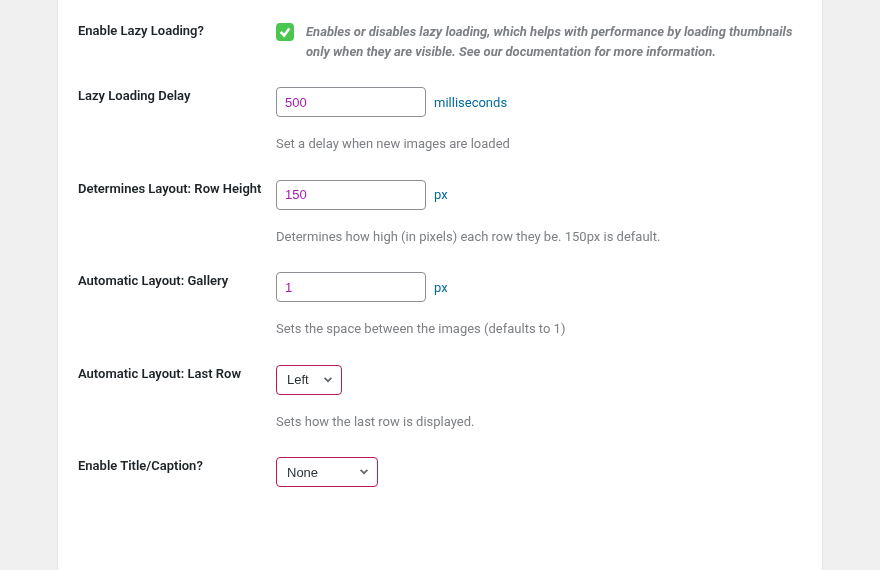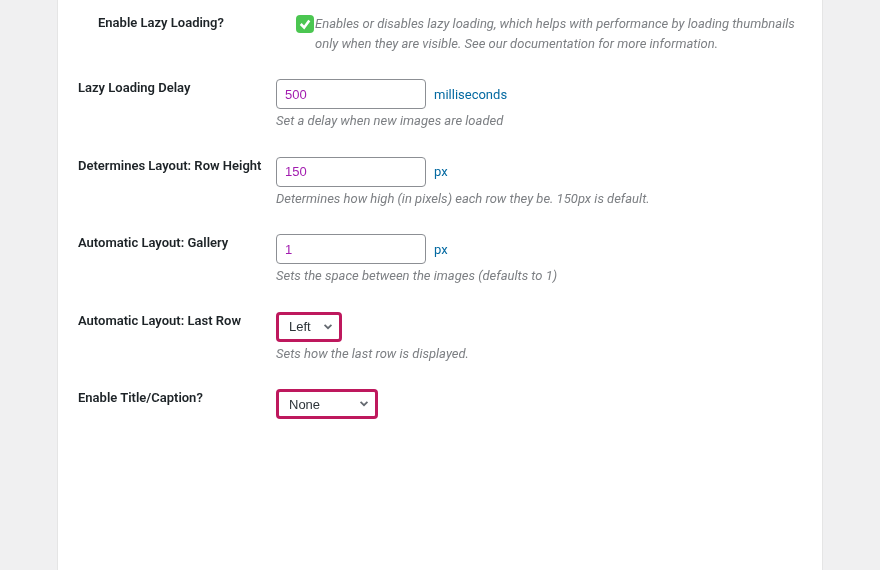--- a/index.html
+++ b/index.html
@@ -19,39 +19,39 @@
       width: 766px;
       height: 570px;
       padding: 0;
     }
     .row {
       display: flex;
       align-items: flex-start;
       padding: 26px 20px 0 20px;
     }
     .row:first-child {
-      padding-top: 14px;
-      margin-left: 20px;
+      padding-top: 22px;
     }
     .label-col {
       width: 198px;
       flex-shrink: 0;
       font-size: 13px;
       font-weight: 600;
       color: #1d2327;
       line-height: 1.4;
       padding-right: 10px;
     }
     .field-col {
       flex: 1;
     }
     .checkbox-wrap {
       display: flex;
       align-items: flex-start;
-      gap: 1px;
+      gap: 12px;
+      font-weight: bold;
     }
     .green-check {
       width: 18px;
       height: 18px;
       background: #4bc651;
       border-radius: 4px;
       display: flex;
       align-items: center;
       justify-content: center;
       flex-shrink: 0;
@@ -66,23 +66,22 @@
     }
     .desc {
       font-size: 13px;
       color: #7c7f83;
       font-style: italic;
       line-height: 1.5;
     }
     .desc-below {
       font-size: 13px;
       color: #7c7f83;
-      font-style: italic;
       line-height: 1.5;
-      margin-top: 2px;
+      margin-top: 17px;
     }
     .input-line {
       display: flex;
       align-items: center;
       gap: 8px;
     }
     input[type="text"] {
       border: 1px solid #8c8f94;
       border-radius: 4px;
       padding: 4px 8px;
@@ -98,21 +97,21 @@
     .select-wrap {
       position: relative;
       display: inline-block;
     }
     .select-wrap.small { width: 66px; }
     .select-wrap.med { width: 102px; }
     .select-wrap.wide { width: 162px; }
     select {
       appearance: none;
       -webkit-appearance: none;
-      border: 3px solid #be185d;
+      border: 1px solid #be185d;
       border-radius: 4px;
       padding: 4px 28px 4px 10px;
       font-size: 13px;
       height: 30px;
       width: 100%;
       background: #fff;
       color: #2c3338;
       cursor: pointer;
     }
     .chevron {

